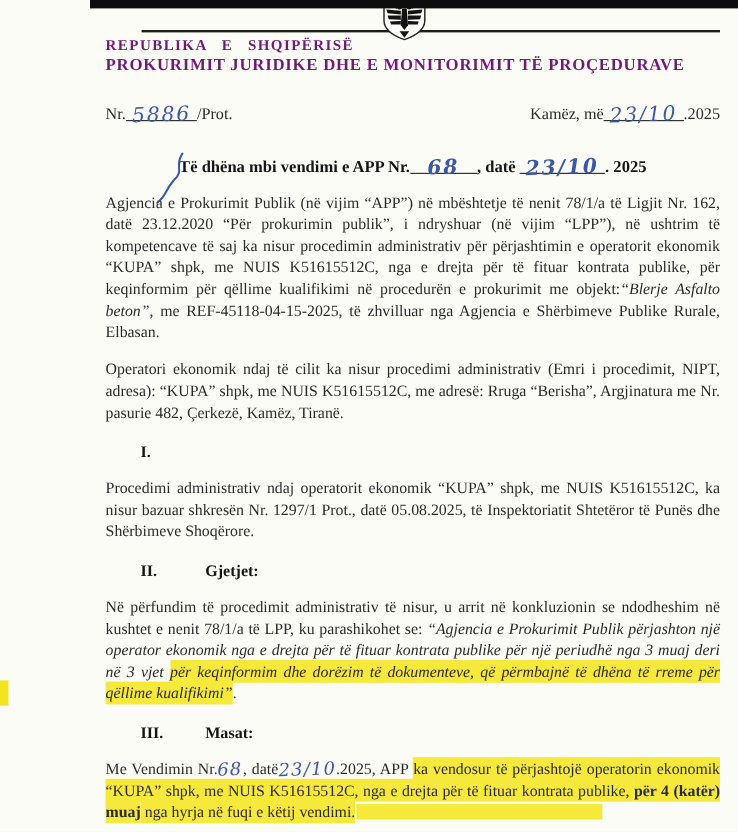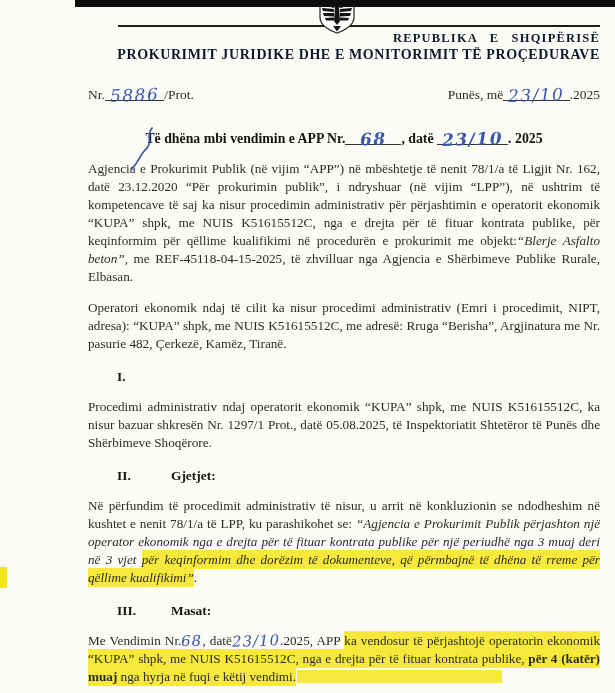--- a/index.html
+++ b/index.html
@@ -13,21 +13,21 @@
   .page{position:relative;width:615px;height:693px;background:var(--paper);overflow:hidden;color:var(--txt);}
 
   .top-bar{position:absolute;top:0;left:75px;right:0;height:7px;background:#0d0d0d;z-index:3;}
   .hdr-rule{position:absolute;top:25px;left:118px;width:482px;height:2px;background:#1c1c1c;z-index:1;}
   .emblem{position:absolute;top:0;left:317px;z-index:2;}
   .edge-mark{position:absolute;left:0;top:567px;width:7px;height:21px;background:#f2e41f;z-index:2;}
   .flourish{position:absolute;left:128px;top:126px;z-index:5;}
 
   .content{position:absolute;left:88px;top:0;width:512px;z-index:4;}
 
-  .hdr-text{text-align:right;padding-top:30px;font-weight:bold;color:#0f172a;line-height:16px;}
+  .hdr-text{text-align:left;padding-top:30px;font-weight:bold;color:#701a75;line-height:16px;}
   .hdr-republic{font-size:12.5px;letter-spacing:1.2px;word-spacing:8px;}
   .hdr-agency{font-size:14px;letter-spacing:.6px;margin-top:1px;}
   .hdr-directorate{font-size:14px;letter-spacing:.6px;margin-top:1px;}
 
   .ref-line{display:flex;justify-content:space-between;margin-top:24px;font-size:13.5px;}
 
   .blank{display:inline-block;border-bottom:1px solid #333;padding:0 5px;text-align:center;min-width:34px;line-height:11px;}
   .blank.wide{min-width:46px;}
   .handwritten{font-family:"DejaVu Serif", serif;font-style:italic;color:var(--ink);font-size:17px;letter-spacing:1.5px;display:inline-block;transform:rotate(-2deg);line-height:10px;position:relative;top:2px;}
   .handwritten.inline-sm{font-size:15px;letter-spacing:1px;top:1px;}
@@ -82,26 +82,26 @@
     <div class="hdr-text">
       <div class="hdr-republic">REPUBLIKA E SHQIPËRISË</div>
       <div class="hdr-directorate">PROKURIMIT JURIDIKE DHE E MONITORIMIT TË PROÇEDURAVE</div>
     </div>
 
     <div class="ref-line">
       <div>
         <span>Nr.</span><span class="blank"><span class="handwritten">5886</span></span><span>/Prot.</span>
       </div>
       <div>
-        <span>Punës, më</span><span class="blank"><span class="handwritten">23/10</span></span><span>.2025</span>
+        <span>Kamëz, më</span><span class="blank"><span class="handwritten">23/10</span></span><span>.2025</span>
       </div>
     </div>
 
     <div class="title">
-      <span>Të dhëna mbi vendimin e APP Nr.</span><span class="blank wide"><span class="handwritten">68</span></span><span>, datë</span> <span class="blank wide"><span class="handwritten">23/10</span></span><span>. 2025</span>
+      <span>Të dhëna mbi vendimi e APP Nr.</span><span class="blank wide"><span class="handwritten">68</span></span><span>, datë</span> <span class="blank wide"><span class="handwritten">23/10</span></span><span>. 2025</span>
     </div>
 
     <p class="body"><span>Agjencia e Prokurimit Publik (në vijim “APP”) në mbështetje të nenit 78/1/a të Ligjit Nr. 162, datë 23.12.2020 “Për prokurimin publik”, i ndryshuar (në vijim “LPP”), në ushtrim të kompetencave të saj ka nisur procedimin administrativ për përjashtimin e operatorit ekonomik “KUPA” shpk, me NUIS K51615512C, nga e drejta për të fituar kontrata publike, për keqinformim për qëllime kualifikimi në procedurën e prokurimit me objekt:</span><span class="italic">“Blerje Asfalto beton”,</span><span> me REF-45118-04-15-2025, të zhvilluar nga Agjencia e Shërbimeve Publike Rurale, Elbasan.</span></p>
 
     <p class="body">Operatori ekonomik ndaj të cilit ka nisur procedimi administrativ (Emri i procedimit, NIPT, adresa): “KUPA” shpk, me NUIS K51615512C, me adresë:  Rruga “Berisha”, Argjinatura me Nr. pasurie 482, Çerkezë, Kamëz, Tiranë.</p>
 
     <div class="section-h">
       <span class="num">I.</span>
     </div>
     <p class="body">Procedimi administrativ ndaj operatorit ekonomik “KUPA” shpk, me NUIS K51615512C, ka nisur bazuar shkresën Nr. 1297/1 Prot., datë 05.08.2025, të Inspektoriatit Shtetëror të Punës dhe Shërbimeve Shoqërore.</p>

